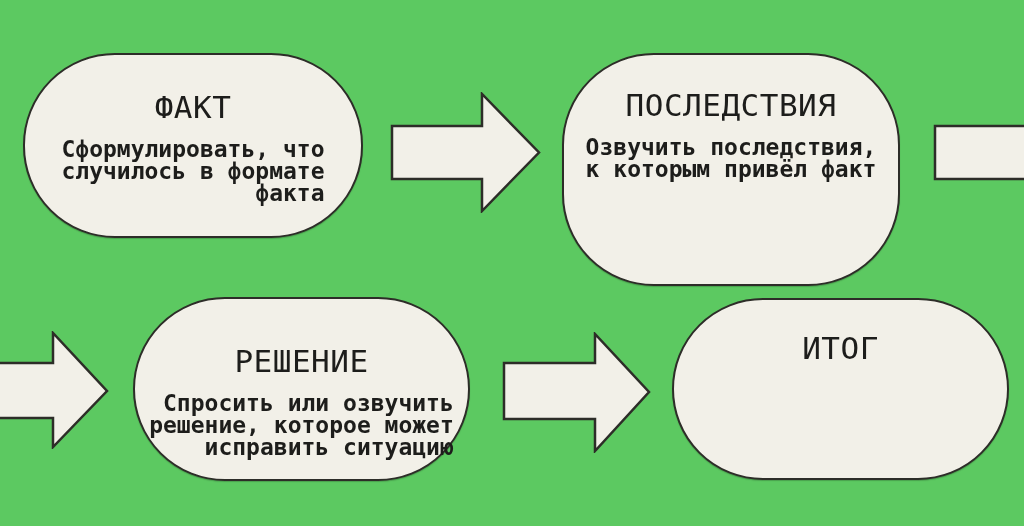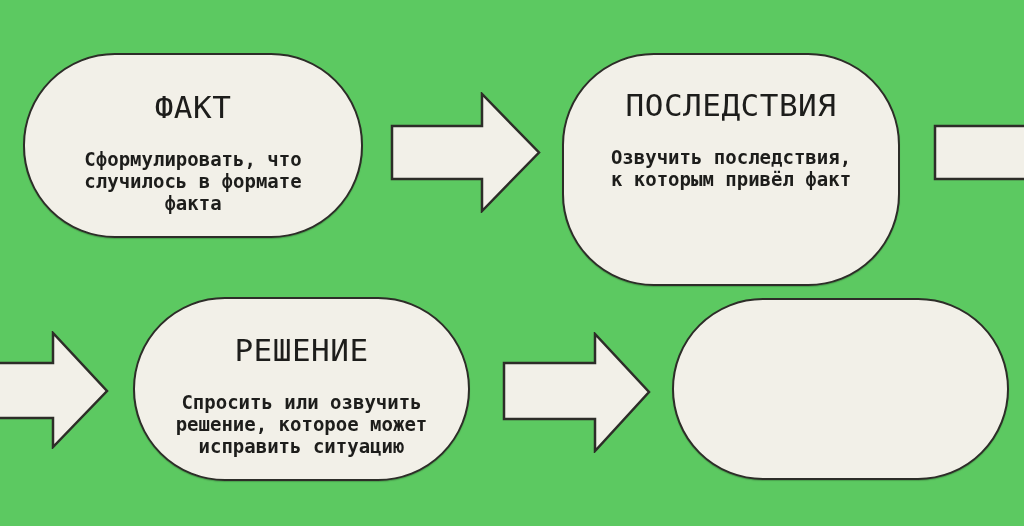--- a/index.html
+++ b/index.html
@@ -31,28 +31,29 @@
   }
   .pill .title{
     font-weight:400;
     font-size:31px;
     line-height:40px;
     letter-spacing:.5px;
     white-space:nowrap;
   }
   .pill .desc{
     font-weight:700;
-    font-size:19px;
+    font-size:23px;
     line-height:22px;
     white-space:pre-line;
-    margin-top:21px;
+    margin-top:11px;
+    text-align:right;
   }
   #pill-fact        {left:23px;  top:53px;  width:340px; height:185px; padding-top:32px;}
   #pill-consequences{left:562px; top:53px;  width:338px; height:233px; padding-top:30px;}
-  #pill-solution    {left:133px; top:297px; width:337px; height:184px; padding-top:31px;}
+  #pill-solution    {left:133px; top:297px; width:337px; height:184px; padding-top:42px;}
   #pill-result      {left:672px; top:298px; width:337px; height:182px; padding-top:28px;}
 
   .arrow{position:absolute;}
   .shape{
     fill:var(--fill);
     stroke:var(--outline);
     stroke-width:2.5;
     stroke-linejoin:miter;
   }
   #arrow-1{left:390px; top:92px;  width:152px; height:121px;}
@@ -93,13 +94,14 @@
   <div class="desc">Спросить или озвучить
 решение, которое может
 исправить ситуацию</div>
 </div>
 
 <svg class="arrow" id="arrow-4" viewBox="0 0 150 121" aria-hidden="true">
   <polygon class="shape" points="2,31 93,31 93,2 147,60 93,119 93,87 2,87"></polygon>
 </svg>
 
 <div class="pill" id="pill-result">
+  <div class="title">ИТОГ</div>
 </div>
 
 </body></html>

